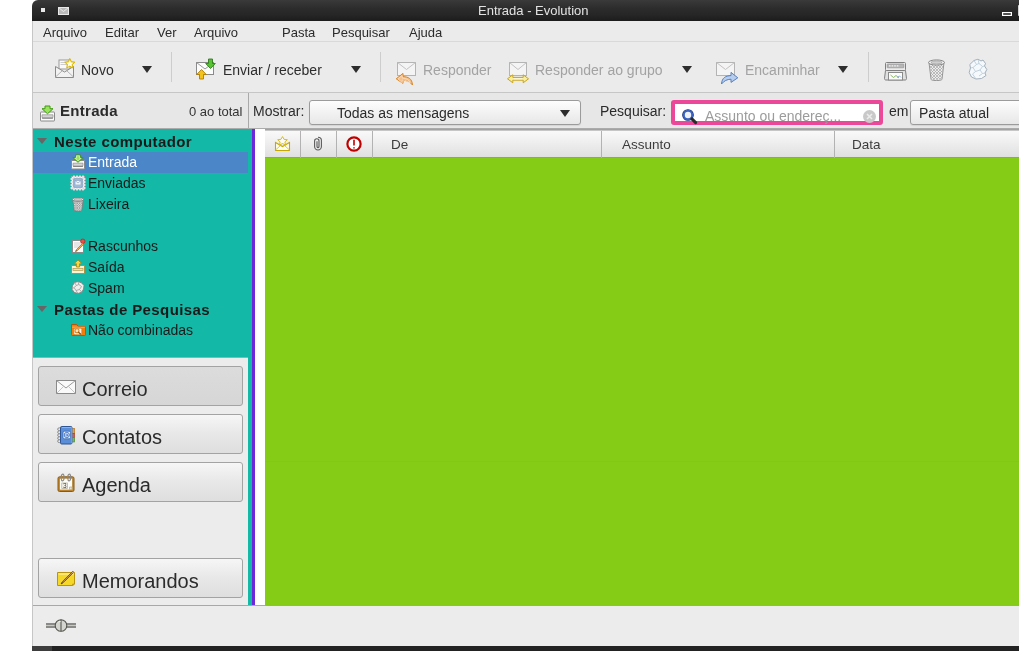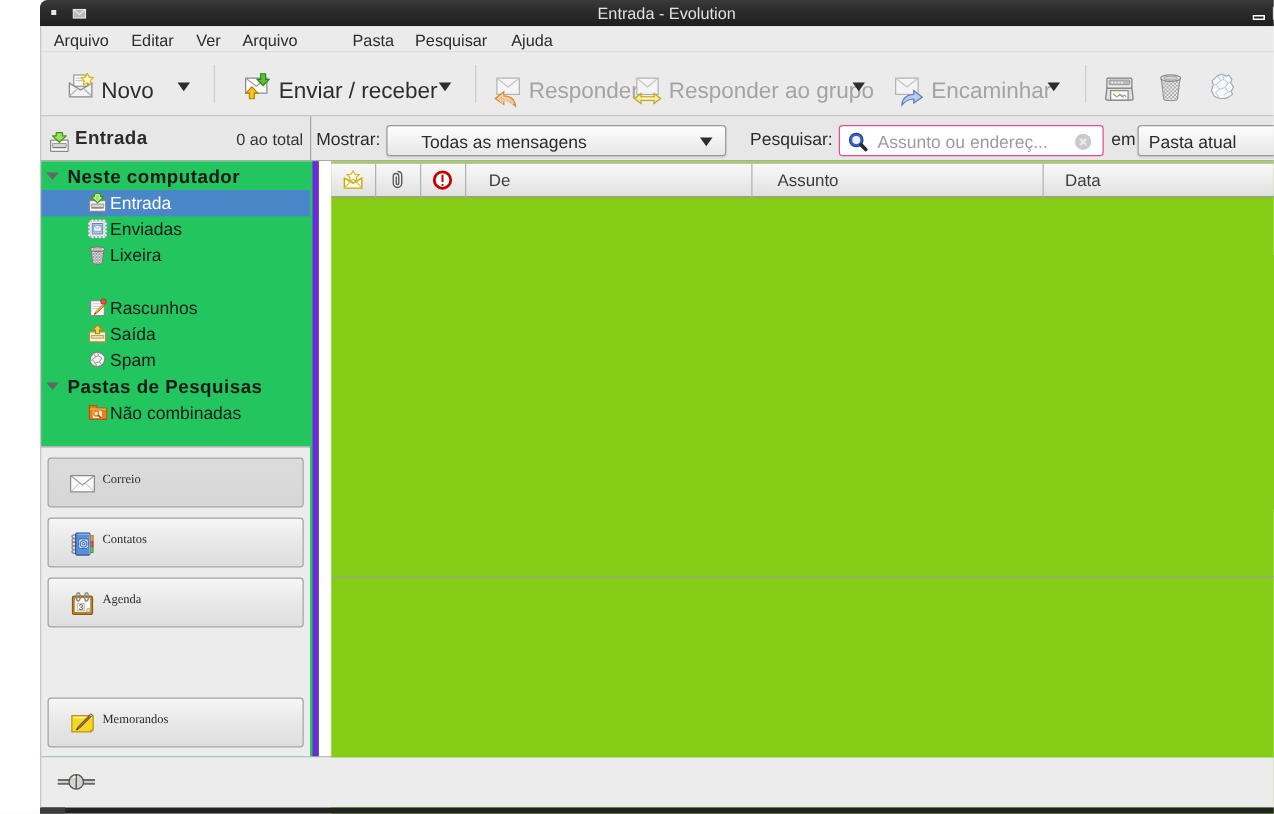--- a/index.html
+++ b/index.html
@@ -18,52 +18,52 @@
 .wbtn { position:absolute; }
 
 
 #menubar { position:absolute; left:0; top:21px; width:1019px; height:21px; background:#ebebeb;
   border-bottom:1px solid #d9d9d9; }
 #menubar .mi { position:absolute; top:4px; font-size:13px; color:#2b2b2b; }
 
 
 #toolbar { position:absolute; left:0; top:42px; width:1019px; height:50px; background:#ebebeb; }
 .tsep { position:absolute; top:10px; width:1px; height:30px; background:#cdcdcd; }
-.tlabel { position:absolute; top:20px; font-size:18px; color:#2d2d2d; }
+.tlabel { position:absolute; top:20px; font-size:14px; color:#2d2d2d; }
 .tlabel.dis { color:#a3a3a3; }
 .tarrow { position:absolute; width:0; height:0; border-left:5.5px solid transparent; border-right:5.5px solid transparent; border-top:7px solid #2d2d2d; }
 
 
 #folderbar { position:absolute; left:0; top:92px; width:1019px; height:37px; background:#e7e7e7;
   border-top:1px solid #c6c6c6; border-bottom:1px solid #ababab; }
 .flabel { position:absolute; top:10px; font-size:14px; color:#2b2b2b; }
 .combo { position:absolute; top:7px; height:25px; border:1px solid #9b9b9b; border-radius:3px;
   background:linear-gradient(#fdfdfd, #f3f3f3 45%, #e7e7e7); box-shadow:0 1px 1px rgba(0,0,0,0.08);text-decoration:underline; }
 .combo .ctext { position:absolute; top:4px; font-size:14px; color:#2b2b2b; }
 .combo .carrow { position:absolute; top:9px; width:0; height:0; border-left:5.5px solid transparent; border-right:5.5px solid transparent; border-top:7px solid #2d2d2d; }
-#searchbox { position:absolute; left:639px; top:7px; width:212px; height:25px; border:1px solid #ec4899; border-radius:3px; background:#fff; }
+#searchbox { position:absolute; left:639px; top:7px; width:212px; height:25px; border:4px solid #ec4899; border-radius:3px; background:#fff; }
 
 
 #main { position:absolute; left:0; top:129px; width:1019px; height:477px; background:#fff;
   border-bottom:1px solid #a8a8a8; }
-#sidebar { position:absolute; left:0; top:0; width:223px; height:476px; background:#22c55e;
-  border-right:5px solid #6d28d9; }
+#sidebar { position:absolute; left:0; top:0; width:223px; height:476px; background:#14b8a6;
+  border-right:3px solid #6d28d9; }
 .trow { position:absolute; left:0; width:216px; height:21px; font-size:14px; color:#1a1a1a; }
 .trow .ticon { position:absolute; left:38px; top:2px; width:16px; height:16px; }
 .trow .ttext { position:absolute; left:56px; top:2px; }
 .trow.head { font-weight:bold; font-size:15px; letter-spacing:0.4px; }
 .trow.head .ttext { left:22px; }
 .trow.sel { background:#4a86c8; color:#ffffff; }
 .expander { position:absolute; left:5px; top:7px; width:0; height:0; border-left:5.5px solid transparent; border-right:5.5px solid transparent; border-top:6.5px solid #666666; }
 #switcher { position:absolute; left:0; top:228px; width:216px; height:248px; background:#ececec;
   border-top:1px solid #a8a8a8; }
 .sbtn { position:absolute; left:6px; width:205px; height:40px; border:1px solid #a3a3a3; border-radius:3px;
   background:linear-gradient(#f6f6f6, #e9e9e9 45%, #dedede); }
 .sbtn.active { background:linear-gradient(#dcdcdc, #d6d6d6); }
-.sbtn .slabel { position:absolute; left:43px; top:11px; font-size:10px; color:#2b2b2b;font-family:Liberation Serif, serif; }
+.sbtn .slabel { position:absolute; left:43px; top:11px; font-size:20px; color:#2b2b2b; }
 .sbtn .sicon { position:absolute; left:16px; top:9px; width:22px; height:22px; }
 
 #mailview { position:absolute; left:233px; top:0; width:802px; height:608px; background:#84cc16; }
 #listheader { position:absolute; left:0; top:1px; width:802px; height:28px;
   background:linear-gradient(#f9f9f9, #eeeeee 45%, #e0e0e0); border-bottom:1px solid #989898; border-top:1px solid #c6c6c6;}
 .hsep { position:absolute; top:0; width:1px; height:27px; background:#b2b2b2; }
 .hlabel { position:absolute; top:6px; font-size:13.5px; color:#3c3c3c; }
 #nomsg { position:absolute; left:31px; top:58px; font-size:14.5px; color:#2b2b2b; }
 #splitter { position:absolute; left:0; top:332px; width:802px; height:1px; background:#9f9f9f; }
 

